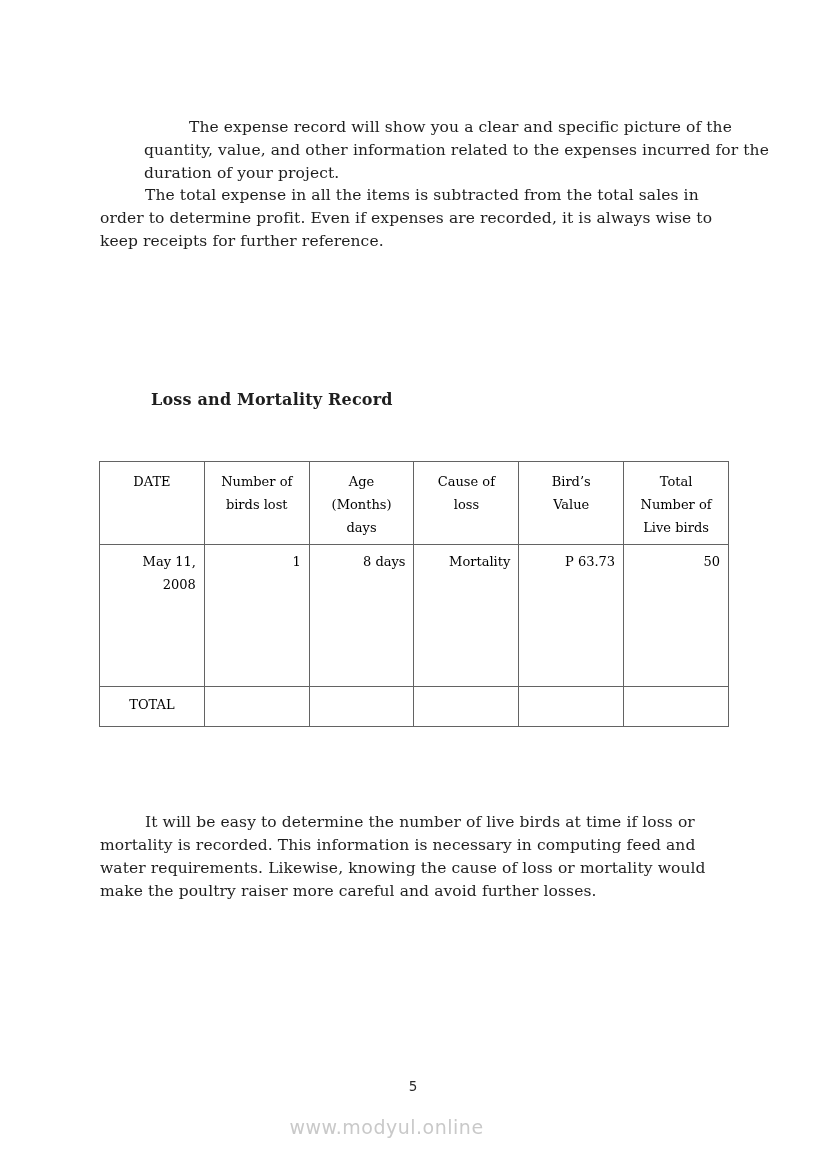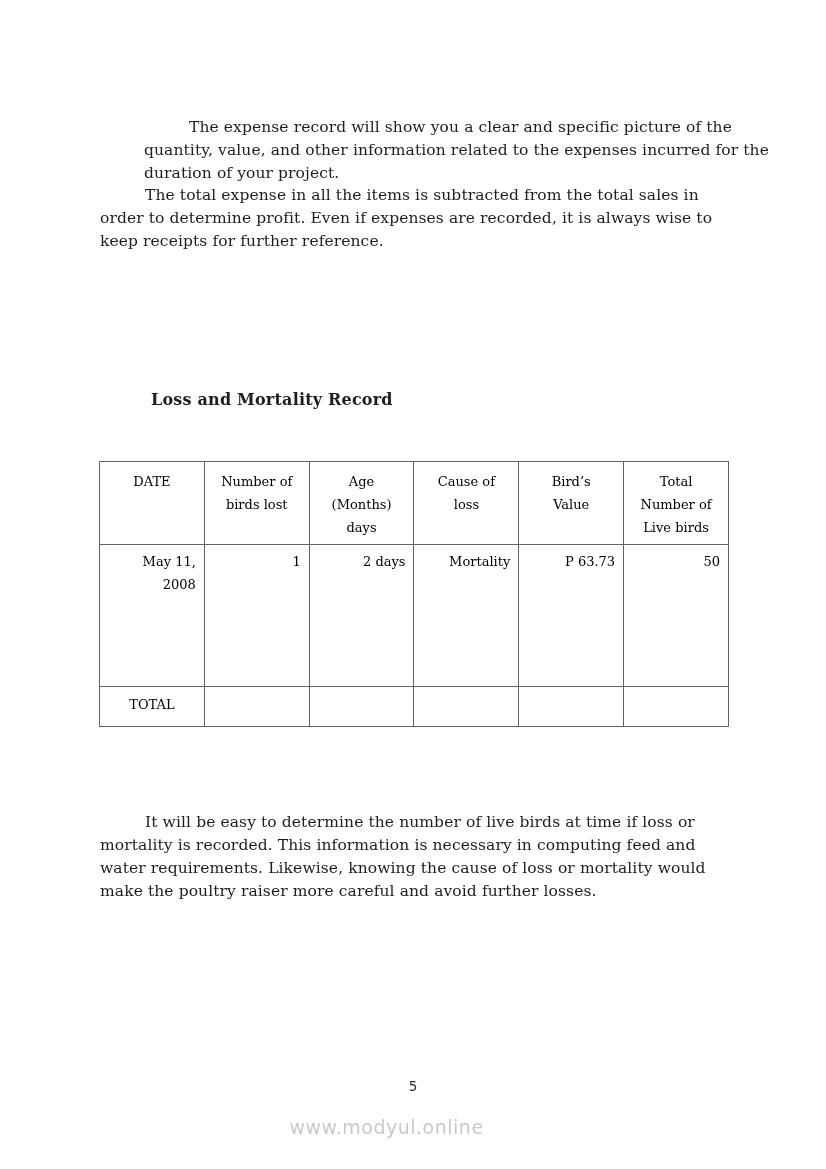--- a/index.html
+++ b/index.html
@@ -119,21 +119,21 @@
       <td>Bird’s
 Value</td>
       <td>Total
 Number of
 Live birds</td>
     </tr>
     <tr class="data-row">
       <td>May 11,
 2008</td>
       <td>1</td>
-      <td>2 days</td>
+      <td>8 days</td>
       <td>Mortality</td>
       <td>P 63.73</td>
       <td>50</td>
     </tr>
     <tr class="total-row">
       <td>TOTAL</td>
       <td></td>
       <td></td>
       <td></td>
       <td></td>

